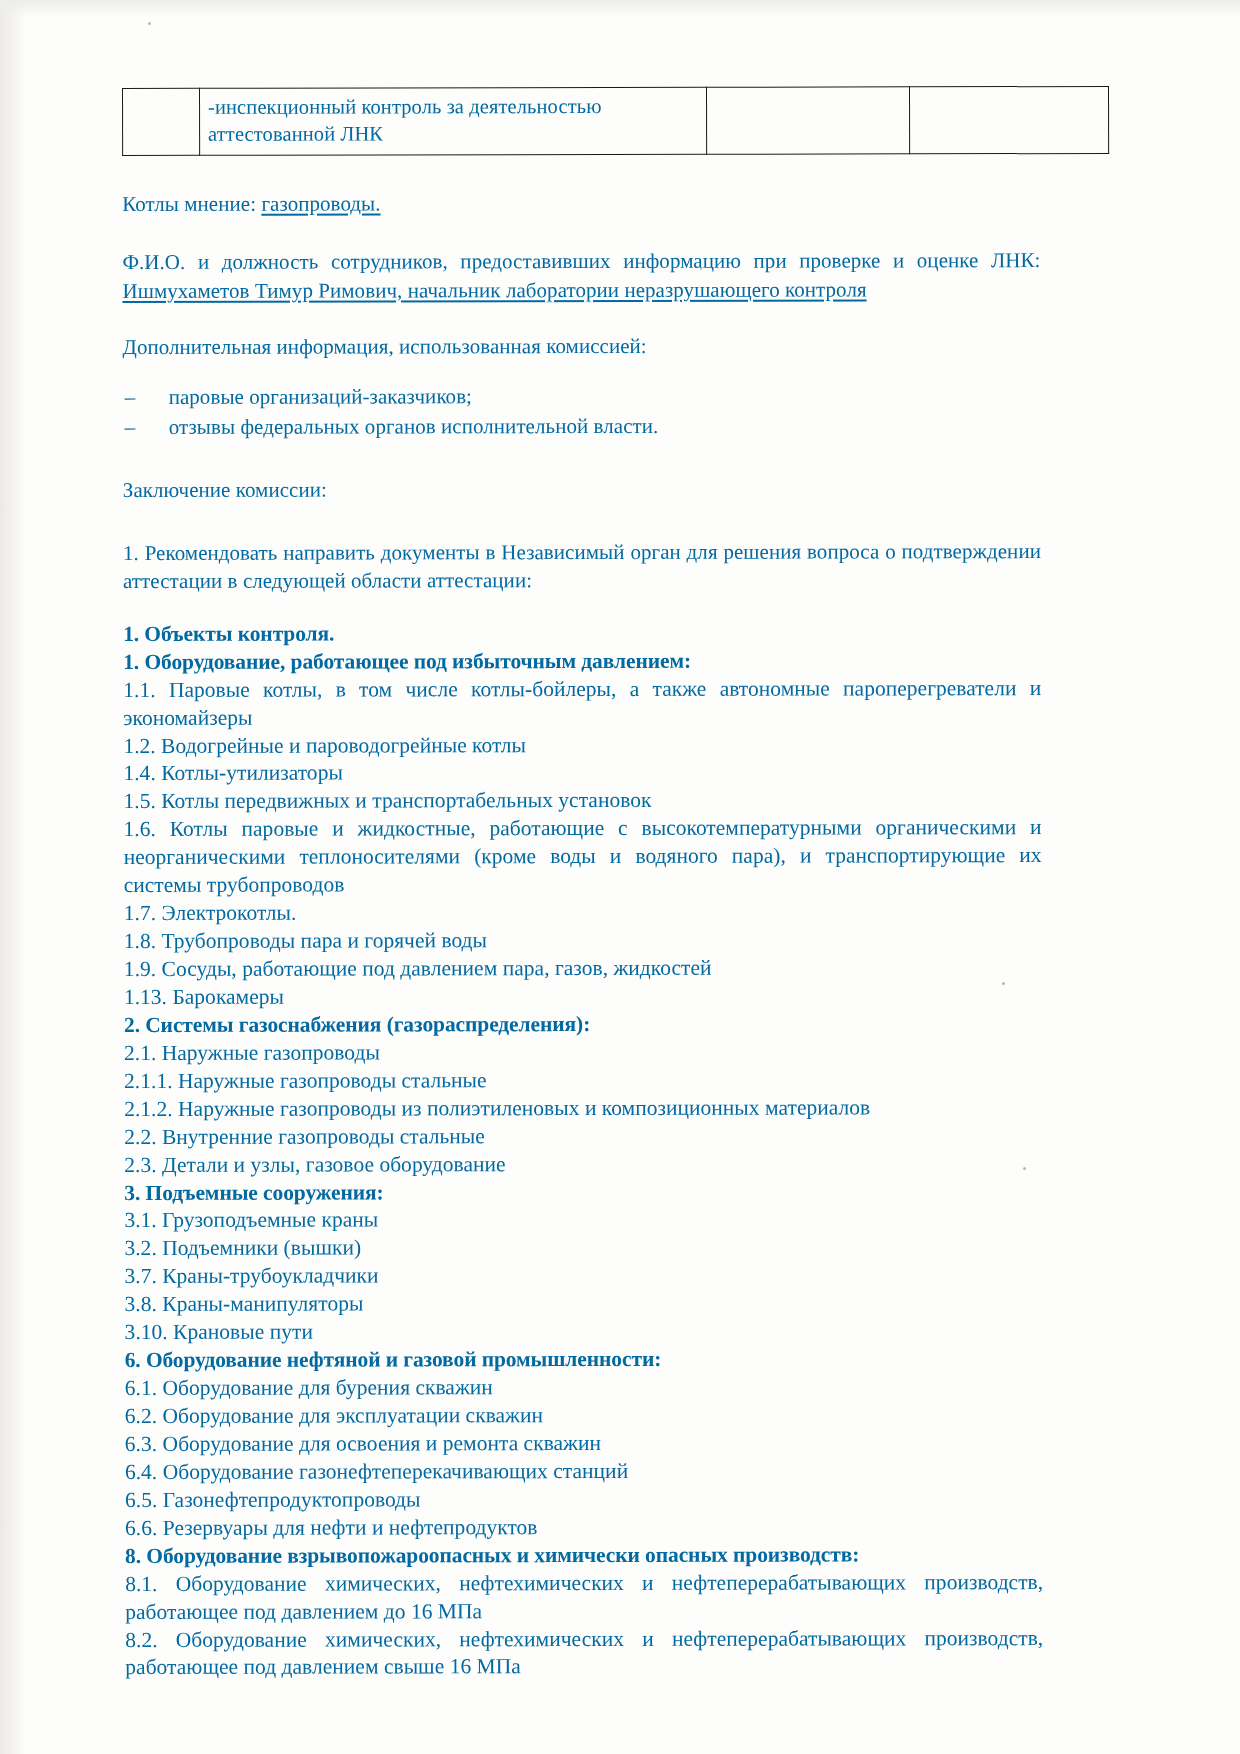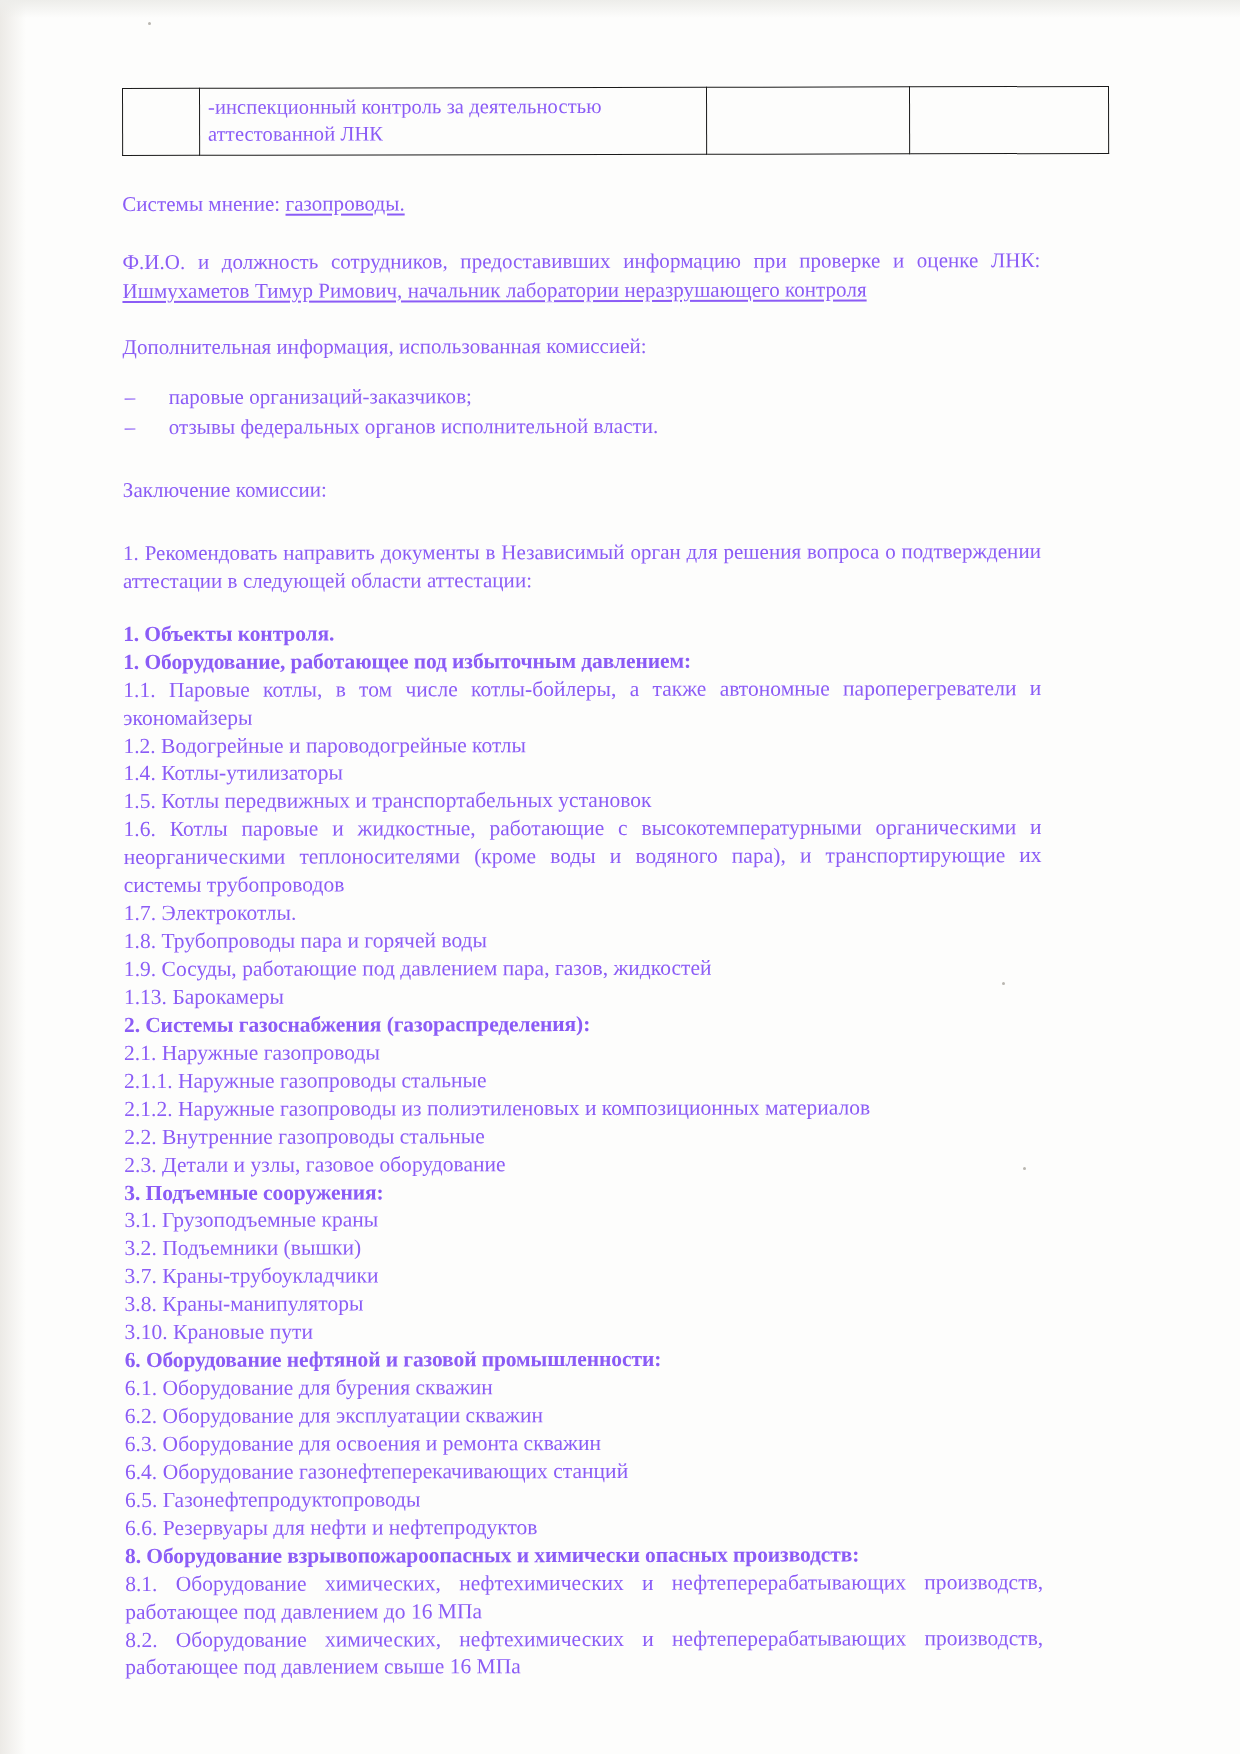--- a/index.html
+++ b/index.html
@@ -6,21 +6,21 @@
     margin: 0;
     padding: 0;
     background: #ffffff;
   }
   .page {
     position: relative;
     width: 1240px;
     height: 1754px;
     background: #fdfdfc;
     font-family: "Liberation Serif", "DejaVu Serif", serif;
-    color: #8b5cf6;
+    color: #0369a1;
     overflow: hidden;
   }
   
   .scan-edge-left {
     position: absolute;
     left: 0; top: 0;
     width: 26px; height: 1754px;
     background: linear-gradient(to right, #eceae6, rgba(255,255,255,0));
     pointer-events: none;
   }
@@ -146,21 +146,21 @@
           <td class="c2">-инспекционный контроль за деятельностью аттестованной ЛНК</td>
           <td class="c3"></td>
           <td class="c4"></td>
         </tr>
       </tbody>
     </table>
 
     <div class="gap-a"></div>
 
     <p class="para">
-      <span>Системы мнение:</span>
+      <span>Котлы мнение:</span>
       <span class="u">газопроводы.</span>
     </p>
 
     <div class="gap-b"></div>
 
     <p class="para justify">
       <span>Ф.И.О. и должность сотрудников, предоставивших информацию при проверке и оценке ЛНК:</span>
       <span class="u">Ишмухаметов Тимур Римович, начальник лаборатории неразрушающего контроля</span>
     </p>
 

